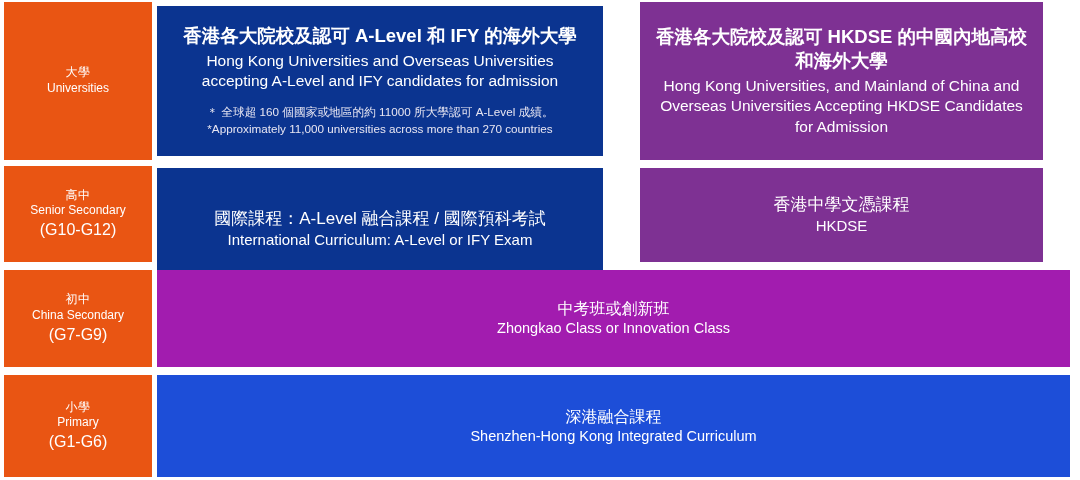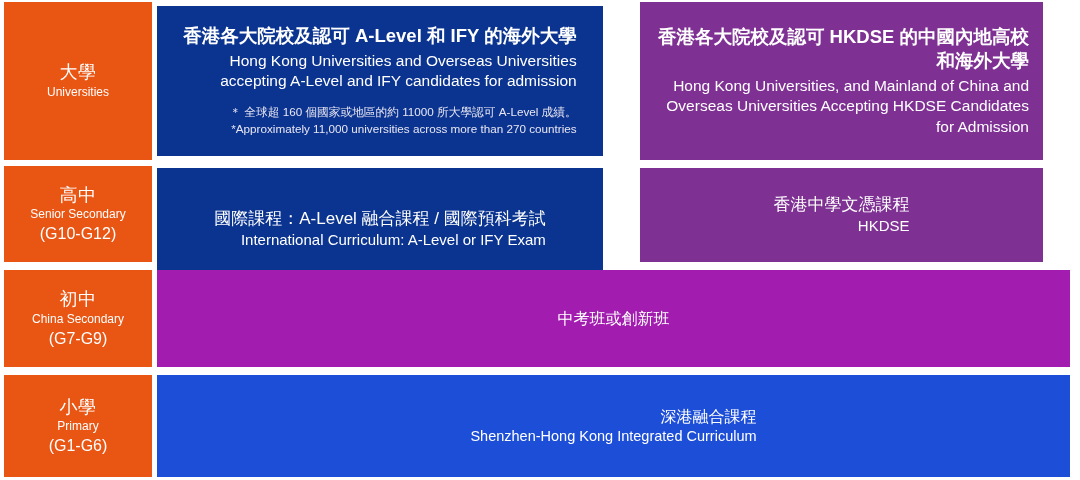--- a/index.html
+++ b/index.html
@@ -31,21 +31,21 @@
     line-height: 1.32;
   }
 
   
   .stage {
     left: 4px;
     width: 148px;
     background: #E95513;
   }
   .stage .zh {
-    font-size: 18px;
+    font-size: 12px;
     letter-spacing: .5px;
   }
   .stage .en {
     font-size: 12px;
   }
   .stage .grade {
     font-size: 16px;
   }
 
   
@@ -77,21 +77,20 @@
   .note {
     margin-top: 12px;
     font-size: 11.7px;
     line-height: 1.45;
     color: #E8E6F2;
   }
   .note-line { display: block; }
 
   .inner {
     padding: 0 14px;
-    text-align: right;
   }
   .stack-line { display: block; }
 </style>
 </head>
 <body>
 
 <div id="diagram">
 
   <div class="cell stage row1">
     <span class="zh stack-line">大學</span>
@@ -147,20 +146,21 @@
   <div class="cell col-purp r2-purp">
     <div class="inner">
       <span class="t-zh-md stack-line">香港中學文憑課程</span>
       <span class="t-en-sm stack-line">HKDSE</span>
     </div>
   </div>
 
   <div class="cell col-wide row3 gold">
     <div class="inner">
       <span class="t-zh-sm stack-line">中考班或創新班</span>
+      <span class="t-en-xs stack-line">Zhongkao Class or Innovation Class</span>
     </div>
   </div>
 
   <div class="cell col-wide row4 lightorange">
     <div class="inner">
       <span class="t-zh-sm stack-line">深港融合課程</span>
       <span class="t-en-xs stack-line">Shenzhen-Hong Kong Integrated Curriculum</span>
     </div>
   </div>
 

